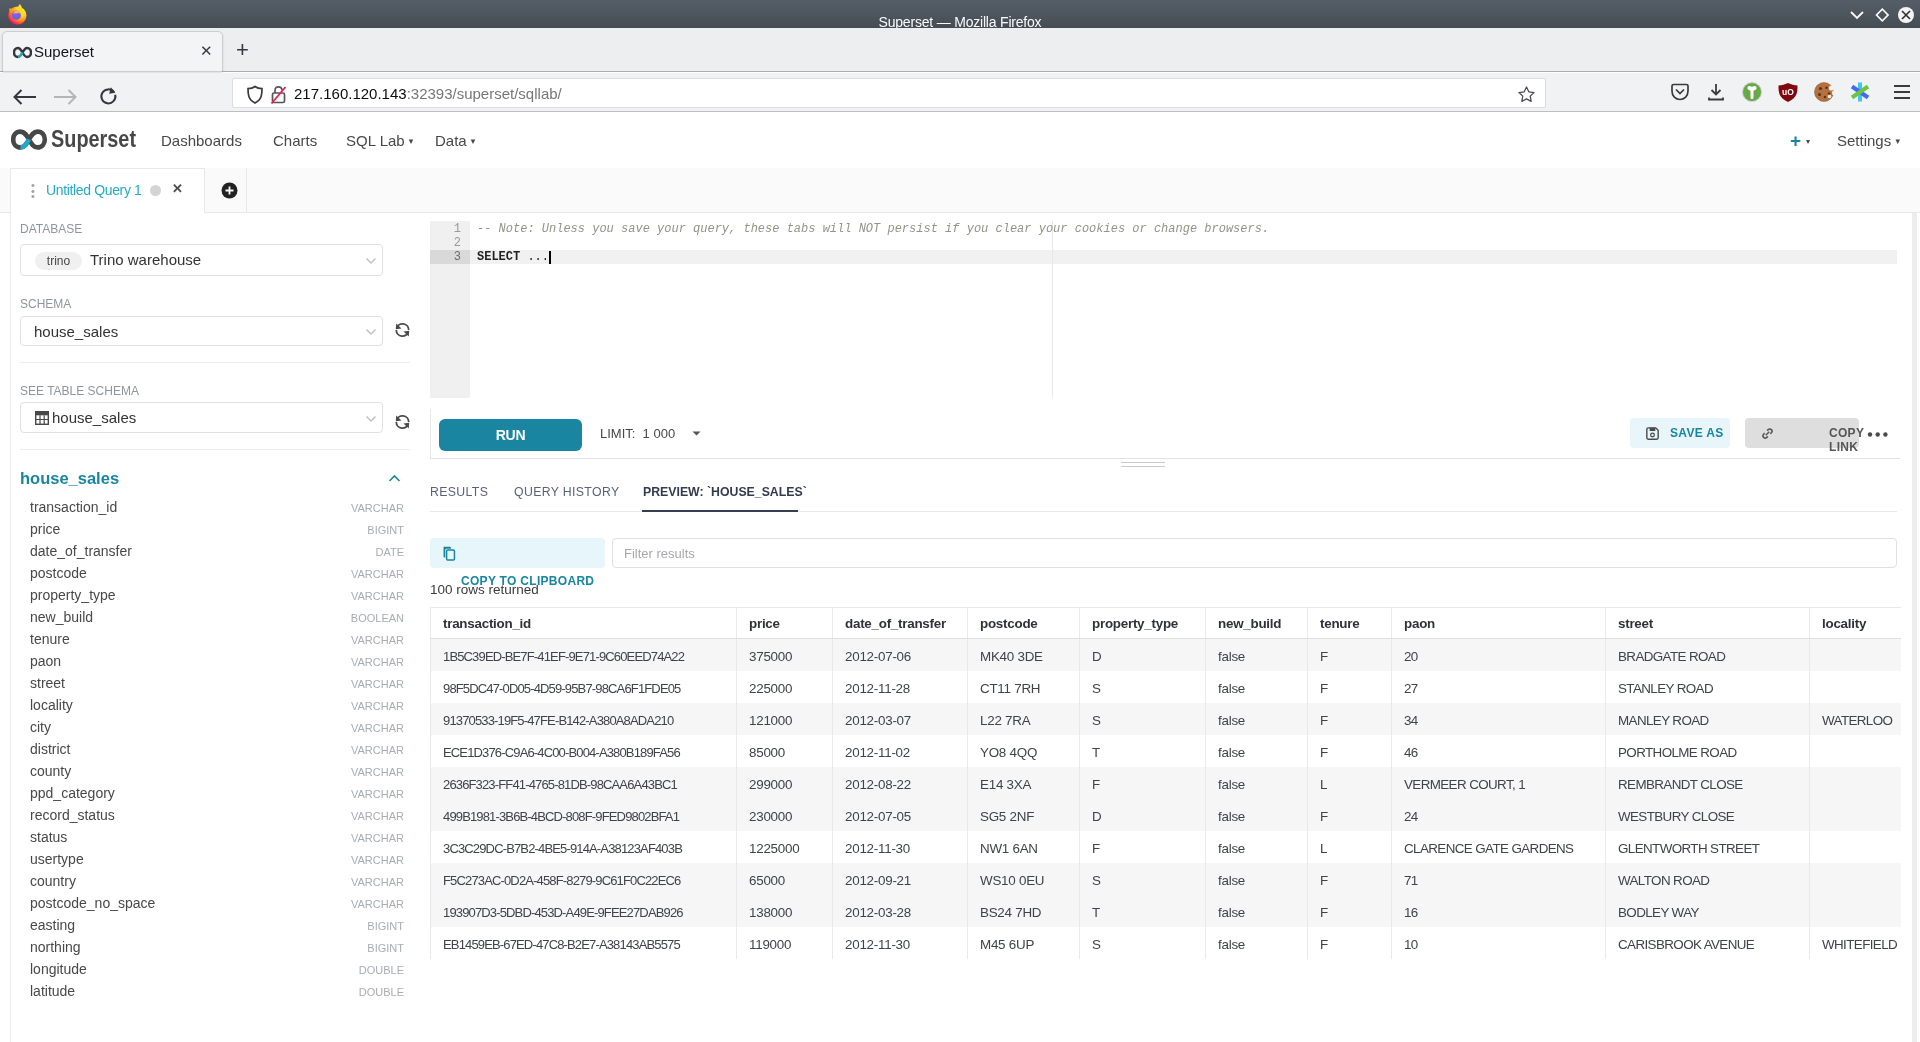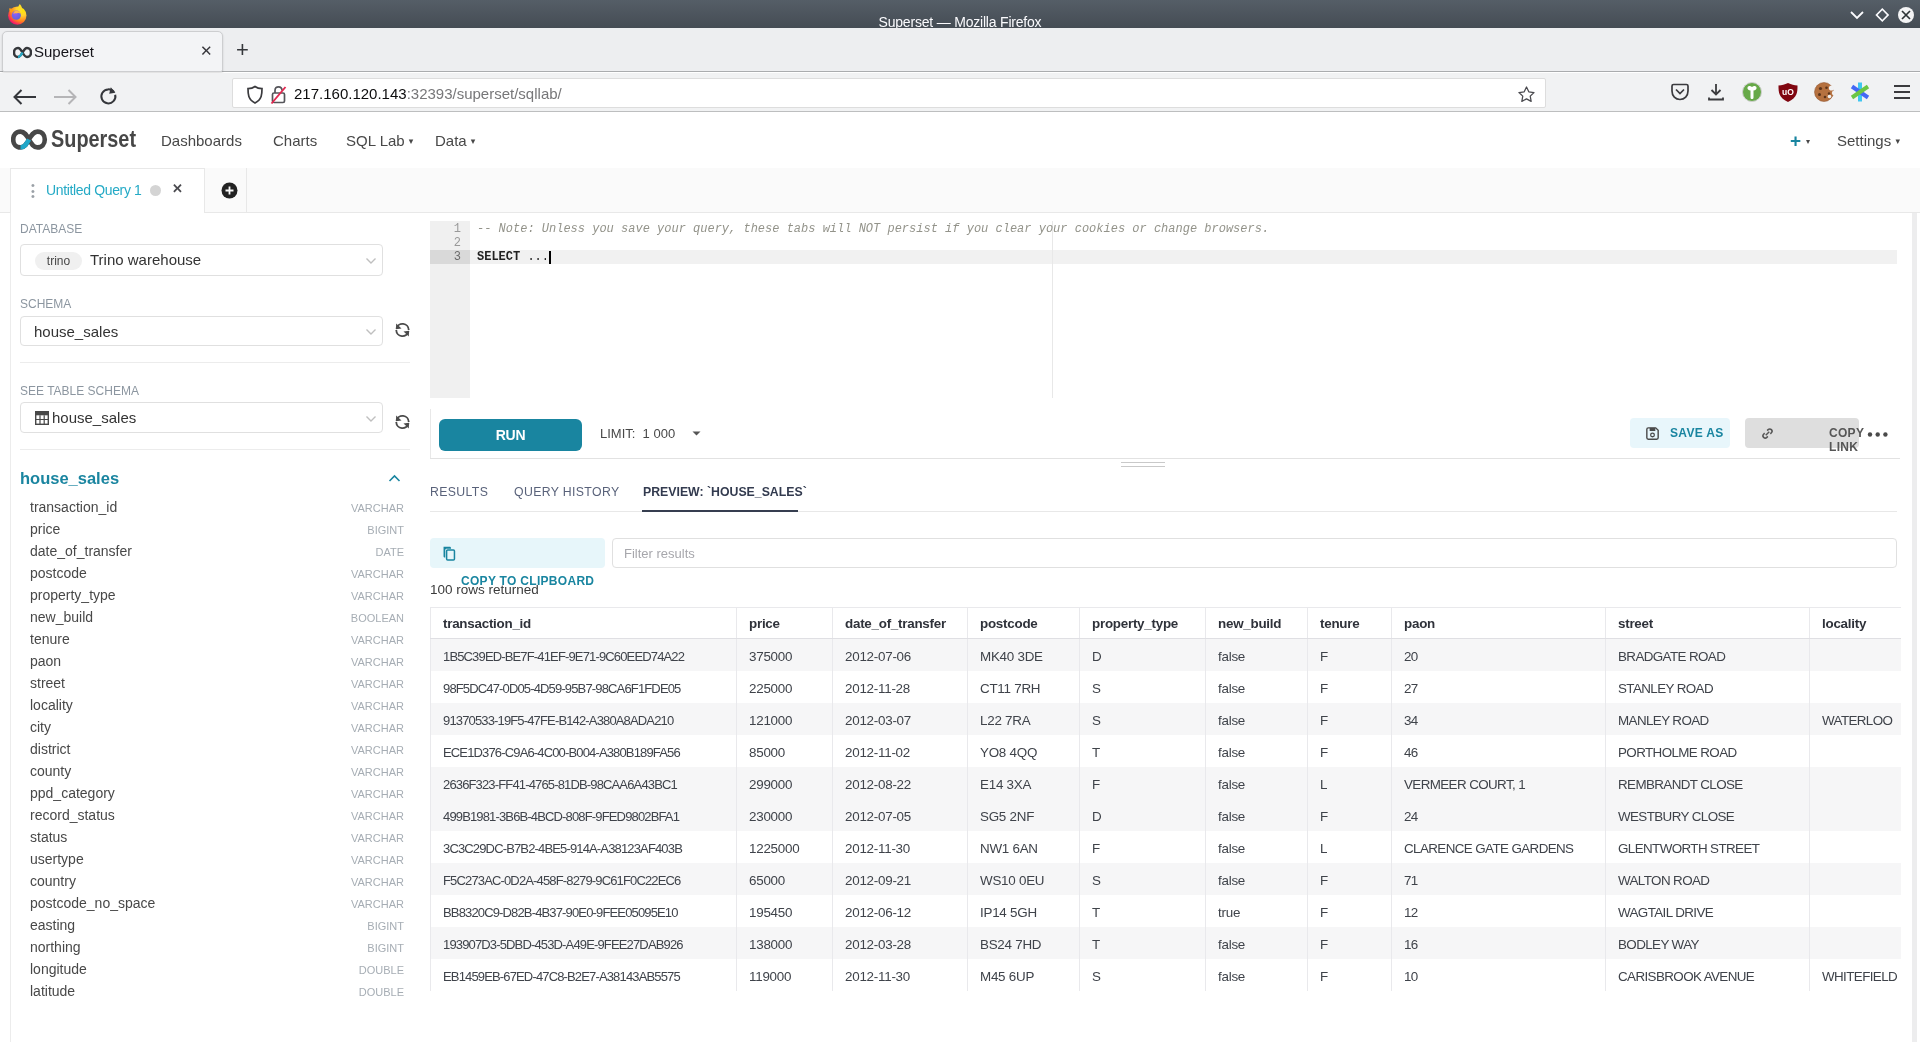--- a/index.html
+++ b/index.html
@@ -468,32 +468,20 @@
           <td>65000</td>
           <td>2012-09-21</td>
           <td>WS10 0EU</td>
           <td>S</td>
           <td>false</td>
           <td>F</td>
           <td>71</td>
           <td>WALTON ROAD</td>
           <td></td>
         </tr>
-<tr>
-          <td>BB8320C9-D82B-4B37-90E0-9FEE05095E10</td>
-          <td>195450</td>
-          <td>2012-06-12</td>
-          <td>IP14 5GH</td>
-          <td>T</td>
-          <td>true</td>
-          <td>F</td>
-          <td>12</td>
-          <td>WAGTAIL DRIVE</td>
-          <td></td>
-        </tr>
 <tr class="odd">
           <td>193907D3-5DBD-453D-A49E-9FEE27DAB926</td>
           <td>138000</td>
           <td>2012-03-28</td>
           <td>BS24 7HD</td>
           <td>T</td>
           <td>false</td>
           <td>F</td>
           <td>16</td>
           <td>BODLEY WAY</td>

